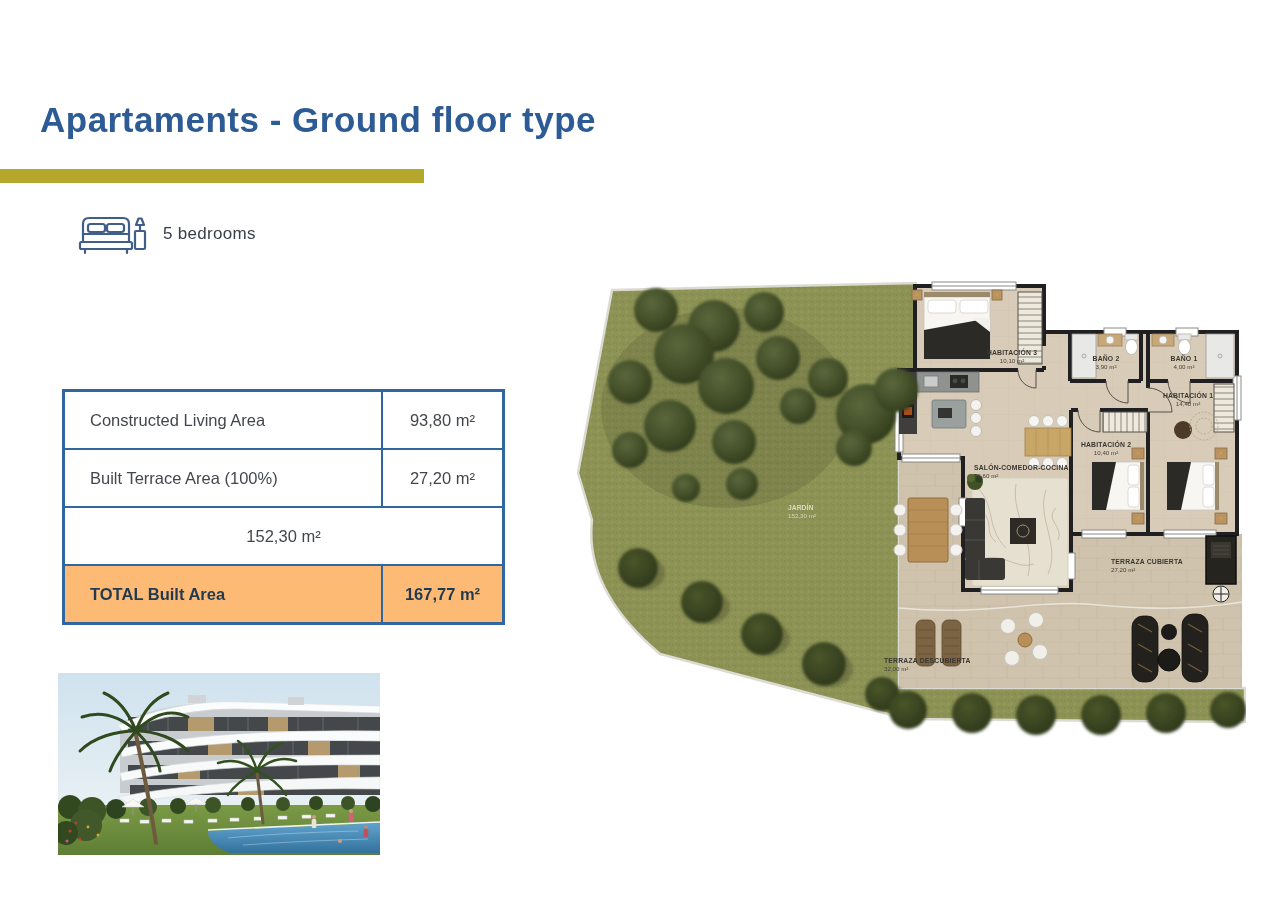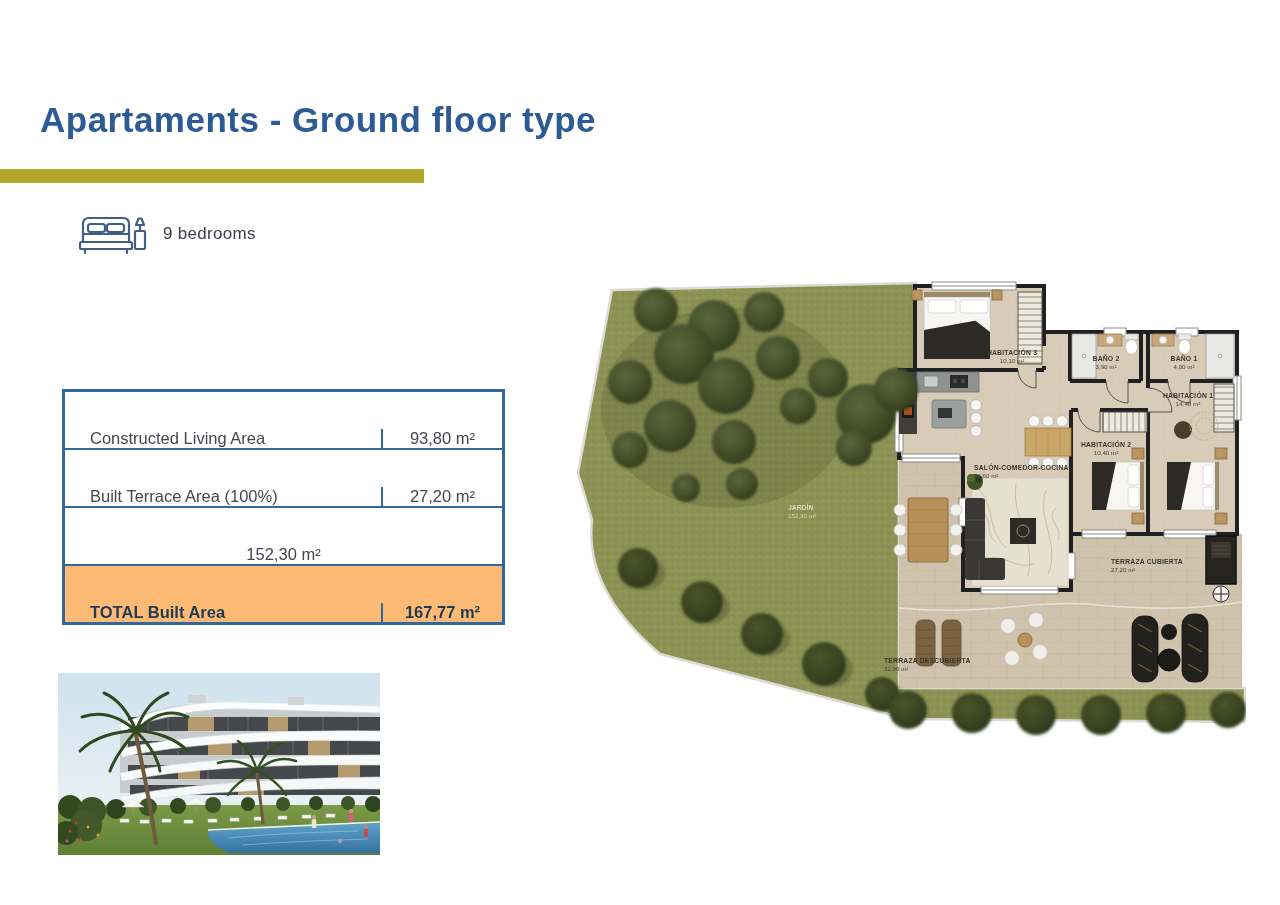--- a/index.html
+++ b/index.html
@@ -13,21 +13,21 @@
   }
   .accent-bar{
     position:absolute;left:0;top:169px;width:424px;height:14px;background:#b3a82b;
   }
   .bedrooms-row{position:absolute;left:75px;top:211px;display:flex;align-items:center;gap:14px;}
   .bedrooms-label{font-size:17px;color:#3b4048;letter-spacing:.3px;}
   .area-table{
     position:absolute;left:62px;top:389px;width:443px;
     border:3px solid #31679f;box-sizing:border-box;background:#fff;
   }
-  .area-row{display:flex;height:56px;border-top:2px solid #31679f;align-items:flex-end;}
+  .area-row{display:flex;height:56px;border-top:2px solid #31679f;}
   .area-row:first-child{border-top:none;}
   .area-row .lbl{
     width:318px;box-sizing:border-box;padding-left:25px;display:flex;align-items:center;
     font-size:16.5px;color:#43474d;border-right:2px solid #31679f;
   }
   .area-row .val{
     flex:1;display:flex;align-items:center;justify-content:center;
     font-size:16.5px;color:#43474d;
   }
   .area-row.total{background:#fdba74;}
@@ -55,21 +55,21 @@
         <rect x="13" y="13" width="17" height="8" rx="2.5"></rect>
         <rect x="32" y="13" width="17" height="8" rx="2.5"></rect>
         <path d="M8,23 H54"></path>
         <rect x="5" y="31" width="52" height="7" rx="1.5"></rect>
         <path d="M10,38 V42 M52,38 V42"></path>
         <rect x="60" y="20" width="10" height="18" rx="1"></rect>
         <path d="M65,20 V14"></path>
         <path d="M61,14 H69 L66.5,7.5 H63.5 Z"></path>
       </g>
     </svg>
-    <div class="bedrooms-label">9 bedrooms</div>
+    <div class="bedrooms-label">5 bedrooms</div>
   </div>
 
   <div class="area-table">
     <div class="area-row">
       <div class="lbl">Constructed Living Area</div>
       <div class="val">93,80 m²</div>
     </div>
     <div class="area-row">
       <div class="lbl">Built Terrace Area (100%)</div>
       <div class="val">27,20 m²</div>

